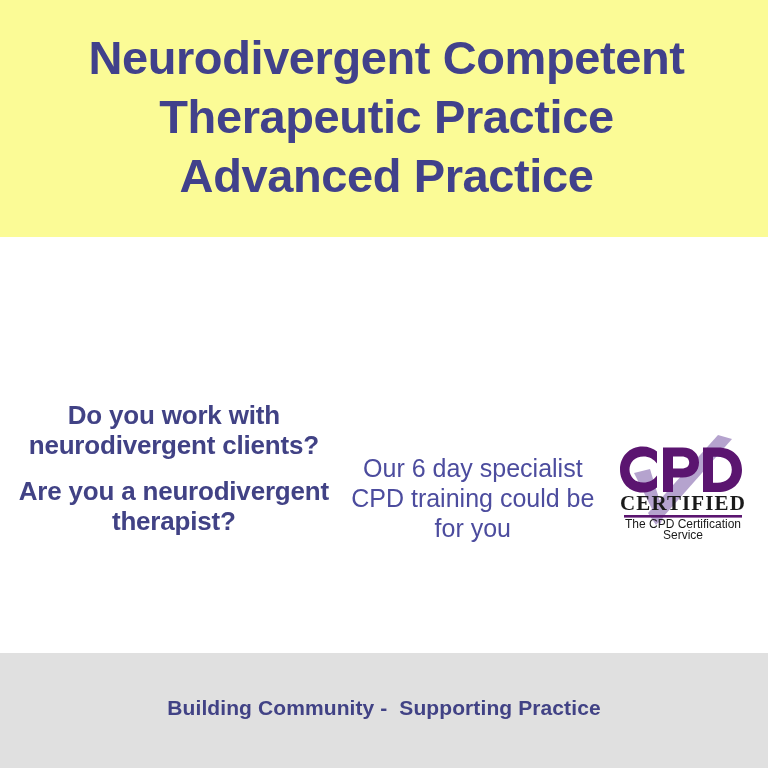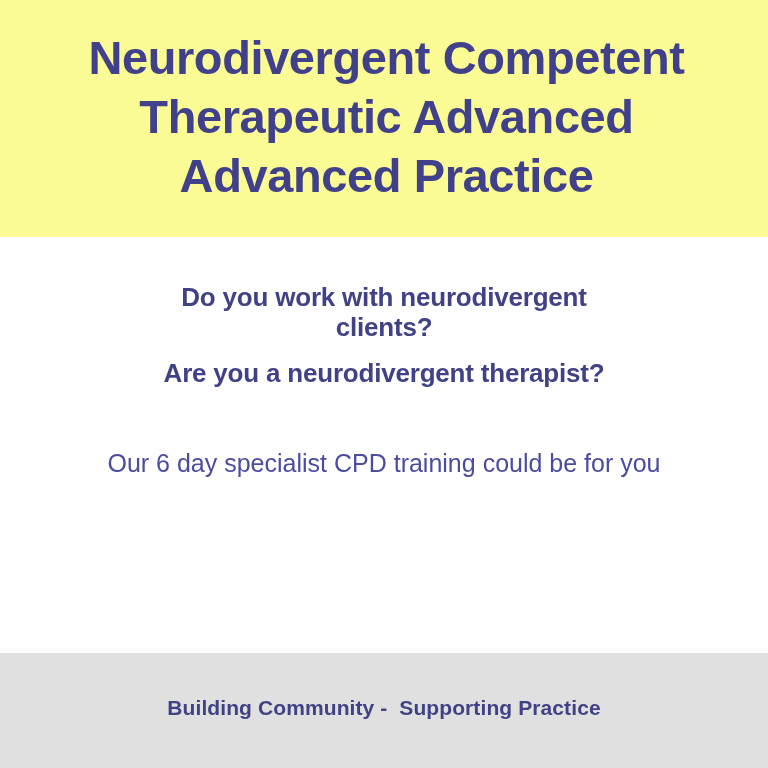--- a/index.html
+++ b/index.html
@@ -44,21 +44,21 @@
     letter-spacing: -0.4px;
     text-align: center;
     white-space: nowrap;
   }
 
   
   .main-area {
     flex: 1 1 auto;
     background: #ffffff;
     display: flex;
-    flex-direction: column;
+    flex-direction: row;
     align-items: center;
     box-sizing: border-box;
     padding-top: 45px;
   }
 
   .question-block {
     width: 100%;
     text-align: center;
   }
   .question {
@@ -122,33 +122,67 @@
     white-space: pre;
   }
 </style>
 </head>
 <body>
 
 <div class="poster">
 
   <div class="header-band">
     <div class="title-line">Neurodivergent Competent</div>
-    <div class="title-line">Therapeutic Advanced</div>
+    <div class="title-line">Therapeutic Practice</div>
     <div class="title-line">Advanced Practice</div>
   </div>
 
   <div class="main-area">
 
     <div class="question-block">
       <div class="question q1">Do you work with neurodivergent clients?</div>
       <div class="question q2">Are you a neurodivergent therapist?</div>
     </div>
 
     <div class="tagline">Our 6 day specialist CPD training could be for you</div>
 
+    <div class="cpd-logo">
+      <svg width="170" height="112" viewBox="0 0 170 112" xmlns="http://www.w3.org/2000/svg" aria-hidden="true">
+
+        <g>
+          <path d="M36 44 L52 40 L66 86 L62 96 Z" fill="#b5a3ce"></path>
+          <path d="M58 96 L50 84 L120 6 L134 10 Z" fill="#b5a3ce"></path>
+        </g>
+
+        <g fill="#5b1570">
+
+          <path d="M44.5 17.5 C31.5 17.5 22 27.5 22 40.5 C22 53.5 31.5 63.5 44.5 63.5
+                   C50.5 63.5 55.5 61.5 59 58.5 L59 46.5 C55.8 51 51 53.6 45.5 53.6
+                   C37 53.6 31.5 47.8 31.5 40.5 C31.5 33.2 37 27.4 45.5 27.4
+                   C51 27.4 55.8 30 59 34.5 L59 22.5 C55.5 19.5 50.5 17.5 44.5 17.5 Z" fill="#5b1570"></path>
+
+          <path d="M65 18.5 L65 63 L75 63 L75 48.5 L84.5 48.5
+                   C94.5 48.5 101 42.5 101 33.5 C101 24.5 94.5 18.5 84.5 18.5 Z
+                   M75 27.5 L83.5 27.5 C88.5 27.5 91.2 29.8 91.2 33.5
+                   C91.2 37.2 88.5 39.5 83.5 39.5 L75 39.5 Z" fill="#5b1570"></path>
+
+          <path d="M105 18.5 L105 63 L120 63 C134.5 63 144 54 144 40.7
+                   C144 27.5 134.5 18.5 120 18.5 Z
+                   M115 27.8 L119.5 27.8 C128 27.8 133.8 32.8 133.8 40.7
+                   C133.8 48.7 128 53.7 119.5 53.7 L115 53.7 Z" fill="#5b1570"></path>
+        </g>
+
+        <text x="85" y="81" text-anchor="middle" font-family="Liberation Serif, serif" font-size="21" font-weight="bold" letter-spacing="1.1" fill="#1a1a1a">CERTIFIED</text>
+
+        <rect x="26" y="86" width="118" height="2.6" fill="#5b1570"></rect>
+
+        <text x="85" y="99" text-anchor="middle" font-family="Liberation Sans, sans-serif" font-size="12" fill="#1a1a1a">The CPD Certification</text>
+        <text x="85" y="110" text-anchor="middle" font-family="Liberation Sans, sans-serif" font-size="12" fill="#1a1a1a">Service</text>
+      </svg>
+    </div>
 
   </div>
 
   <div class="footer-band">
     <div class="footer-text">Building Community -  Supporting Practice</div>
   </div>
 
 </div>
 
 </body></html>

